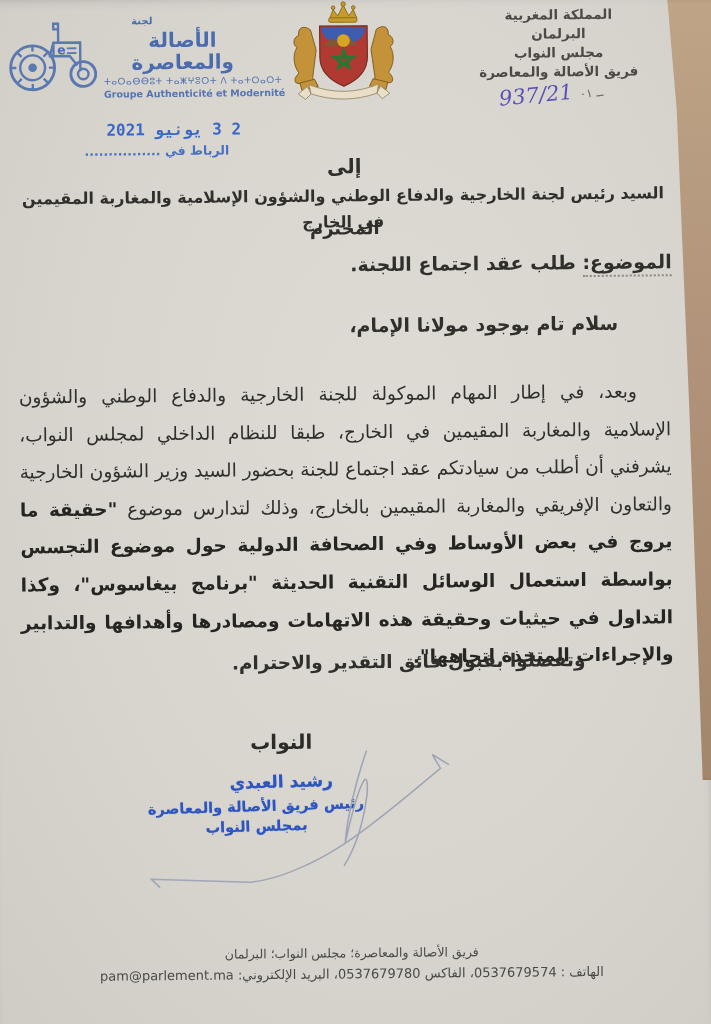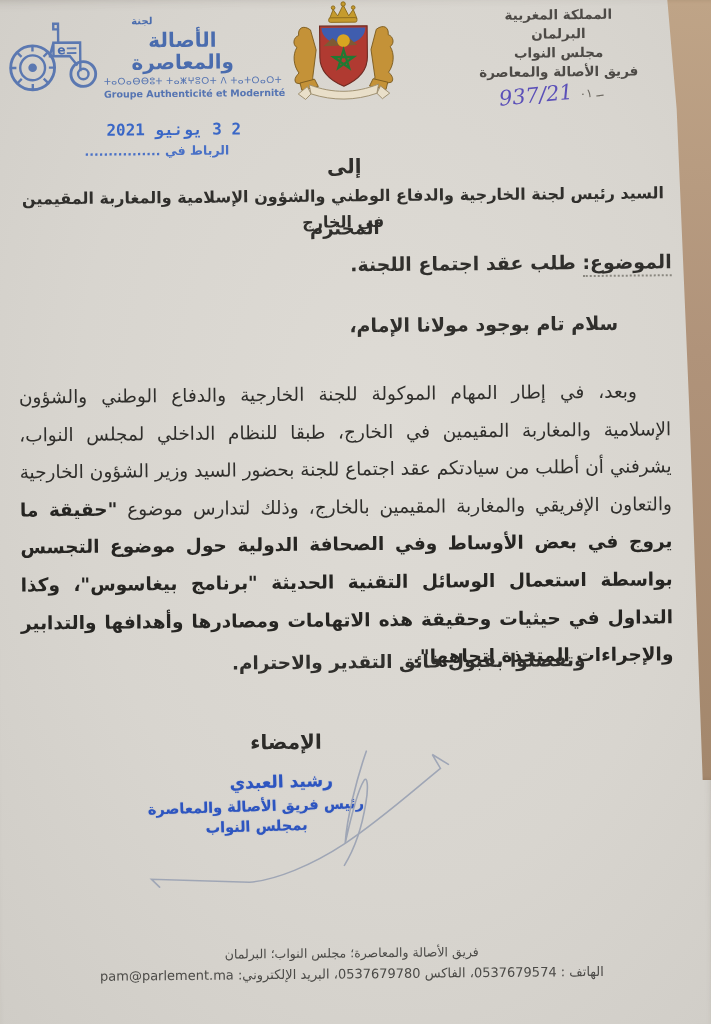--- a/index.html
+++ b/index.html
@@ -140,21 +140,21 @@
 
   <div class="abs subject ink rtl"><span class="lbl">الموضوع:</span><span> طلب عقد اجتماع اللجنة.</span></div>
 
   <div class="abs greeting ink rtl">سلام تام بوجود مولانا الإمام،</div>
 
   <p class="abs body-par ink rtl" style="margin:0;"><span>وبعد، في إطار المهام الموكولة للجنة الخارجية والدفاع الوطني والشؤون الإسلامية والمغاربة المقيمين في الخارج، طبقا للنظام الداخلي لمجلس النواب، يشرفني أن أطلب من سيادتكم عقد اجتماع للجنة بحضور السيد وزير الشؤون الخارجية والتعاون الإفريقي والمغاربة المقيمين بالخارج، وذلك لتدارس موضوع </span><span class="em">"حقيقة ما يروج في بعض الأوساط وفي الصحافة الدولية حول موضوع التجسس بواسطة استعمال الوسائل التقنية الحديثة "برنامج بيغاسوس"، وكذا التداول في حيثيات وحقيقة هذه الاتهامات ومصادرها وأهدافها والتدابير والإجراءات المتخذة اتجاهها".</span></p>
 
   <div class="abs closing ink rtl">وتفضلوا بقبول فائق التقدير والاحترام.</div>
 
   <div class="abs sig-zone">
-    <div class="sig-label rtl">الإمضاء</div>
+    <div class="sig-label rtl">النواب</div>
     <div class="stamp">
       <div class="s-name rtl">رشيد العبدي</div>
       <div class="s-t1 rtl">رئيس فريق الأصالة والمعاصرة</div>
       <div class="s-t2 rtl">بمجلس النواب</div>
     </div>
     <svg class="sig-svg" width="480" height="210" viewBox="0 0 480 210">
       <g fill="none" stroke="#99a1b3" stroke-width="1.6" stroke-linecap="round" opacity="0.9">
         <path d="M282 32 c-10 28 -20 66 -22 92 c6 -26 14 -54 19 -62 c4 -7 5 6 2 22 c-4 24 -12 46 -22 62"></path>
         <path d="M364 46 l-16 -10 8 14 c-30 24 -62 52 -96 74 c-34 22 -70 36 -96 38 l-98 -4 8 8"></path>
       </g>

